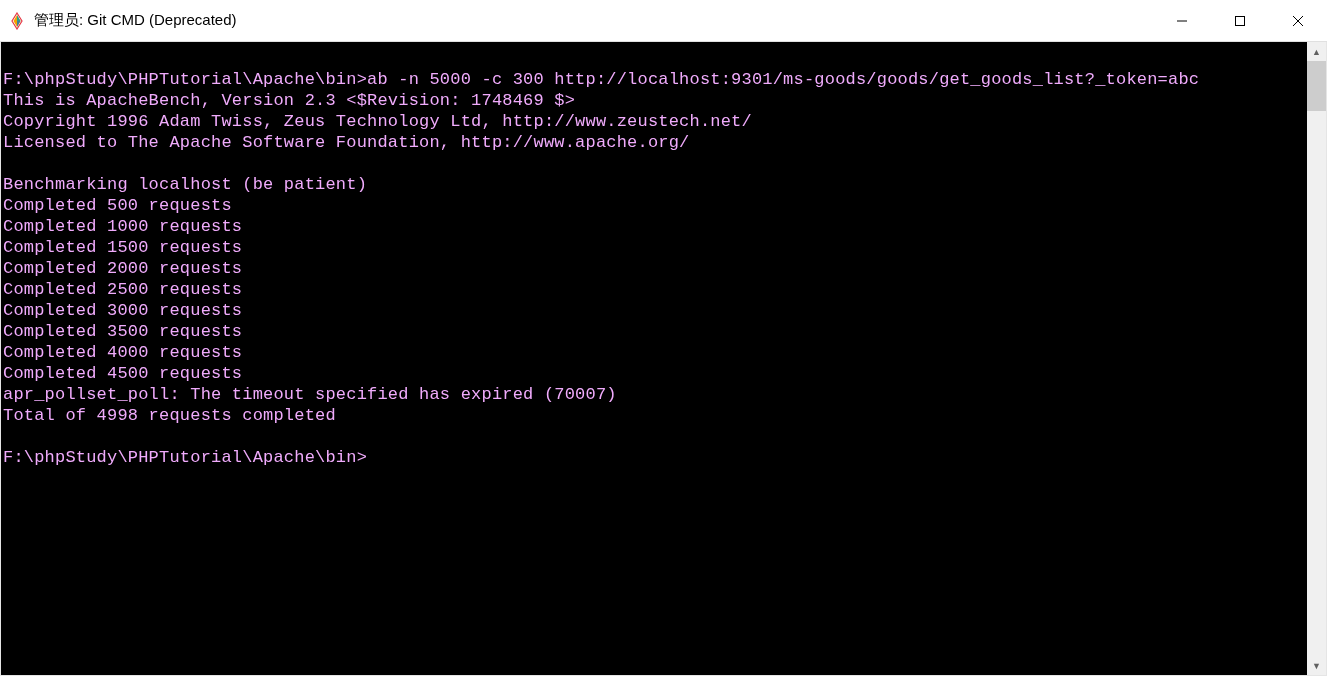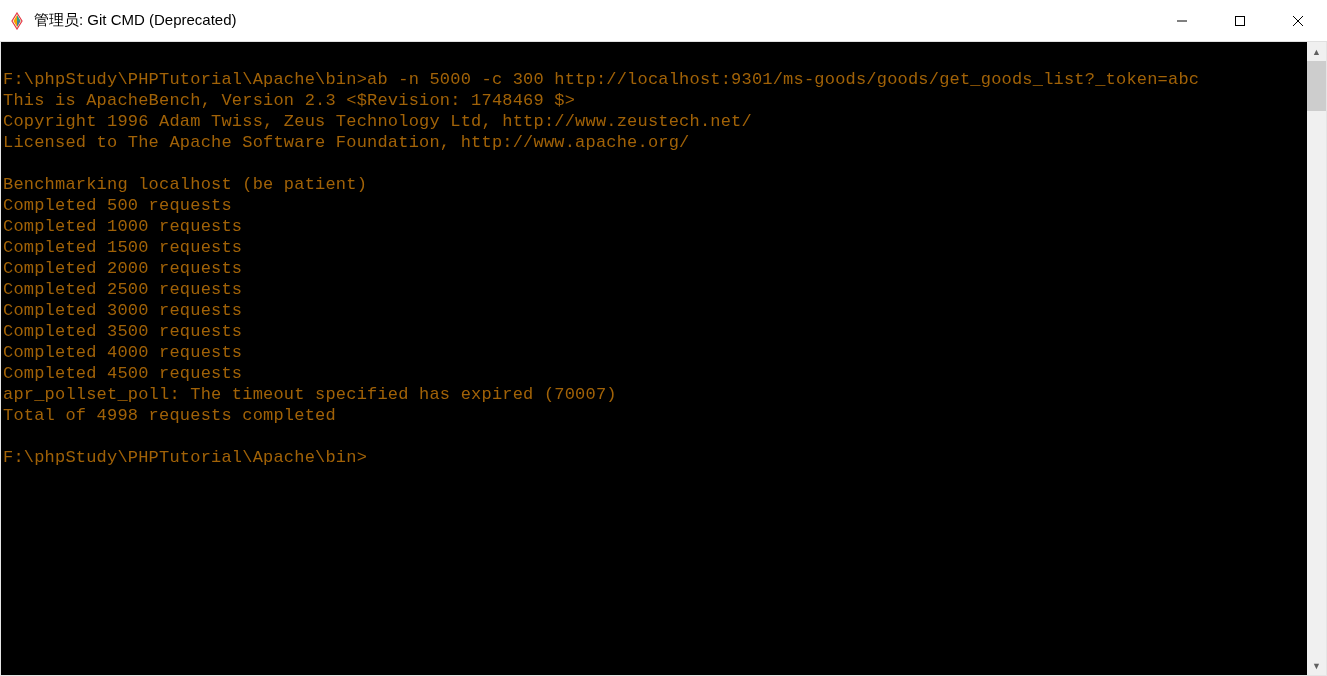--- a/index.html
+++ b/index.html
@@ -61,21 +61,21 @@
       flex: 1;
       display: flex;
       background: #000;
       border: 1px solid #e5e5e5;
       border-top: none;
       overflow: hidden;
     }
     .terminal {
       flex: 1;
       background: #000;
-      color: #a16207;
+      color: #f0abfc;
       font-family: "NSimSun", "SimSun", "Consolas", "Courier New", monospace;
       font-size: 17px;
       line-height: 21px;
       padding: 6px 0 0 2px;
       white-space: pre;
       overflow: hidden;
       letter-spacing: 0.2px;
     }
     .terminal .line {
       display: block;

